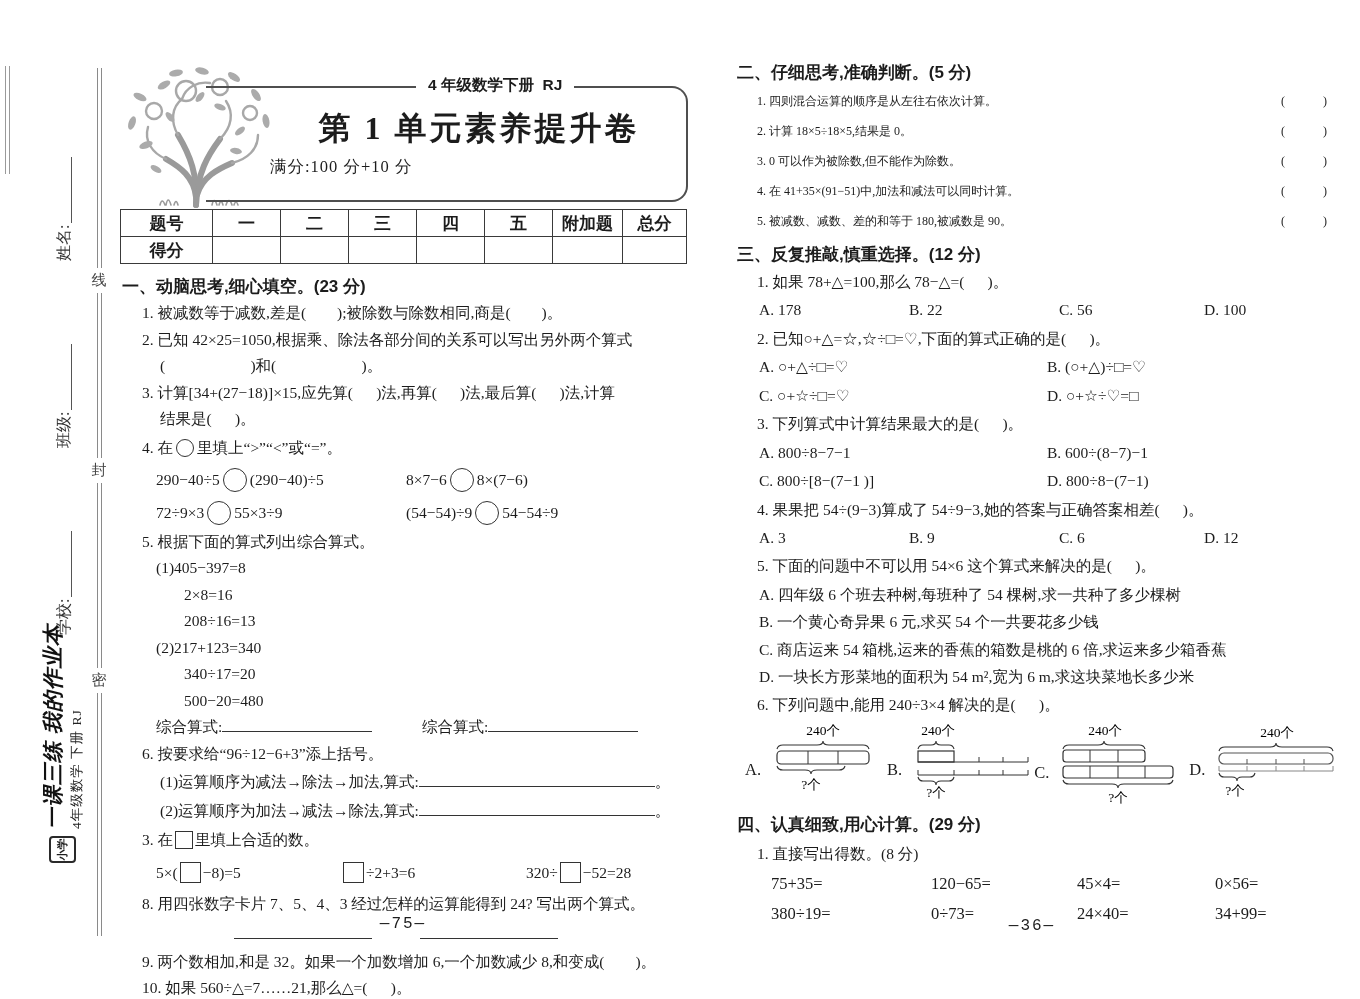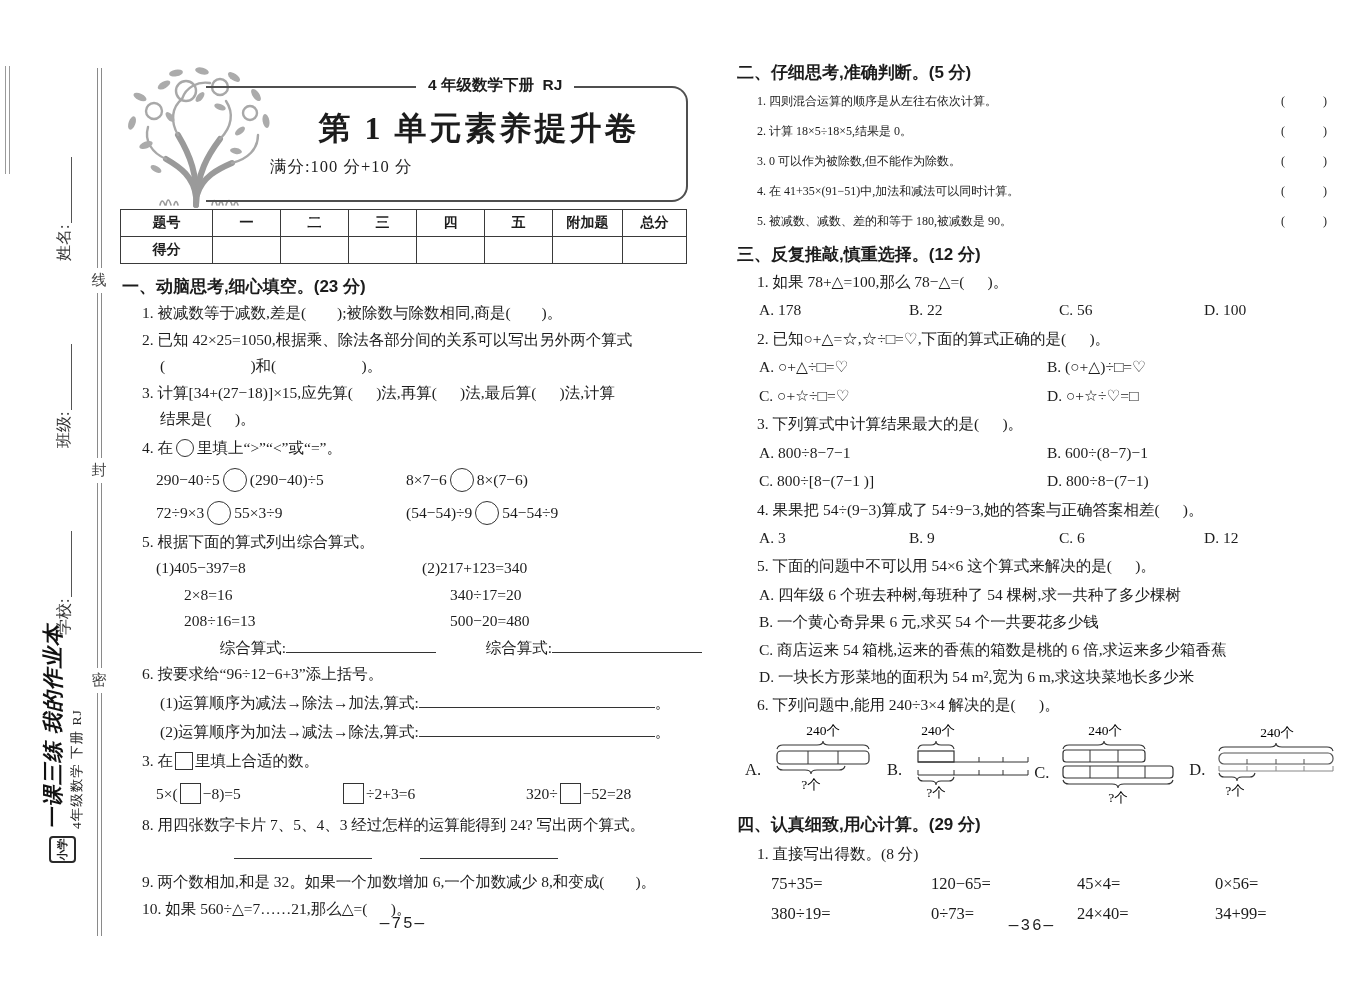--- a/index.html
+++ b/index.html
@@ -43,21 +43,21 @@
     font-weight:bold; font-size:15.5px; white-space:pre; }
   .hdr-title { position:absolute; left:150px; top:52px; width:418px; text-align:center;
     font-size:32px; font-weight:bold; letter-spacing:3px; white-space:pre; }
   .hdr-sub { position:absolute; left:150px; top:101px; width:418px; text-align:left;
     font-size:16.5px; letter-spacing:1px; white-space:pre; }
 
   
   table.score { position:absolute; left:0; top:154px; width:566px;
     border-collapse:collapse; table-layout:fixed; }
   table.score td { border:1.2px solid #3a3a3a; height:27px; text-align:center;
-    font-family:Liberation Serif, serif; font-weight:bold; font-size:14px; }
+    font-family:Liberation Serif, serif; font-weight:bold; font-size:17px; }
 
   
   .qwrap-l { position:absolute; left:2px; top:218px; width:580px; }
   .qwrap-r { position:absolute; left:0; top:4px; width:590px; }
   .sect-hd { font-family:"Liberation Sans","DejaVu Sans",sans-serif; font-weight:bold;
     font-size:17px; line-height:27px; white-space:pre; }
   .q { font-size:15.5px; line-height:26.5px; white-space:pre; }
   .ind1 { padding-left:20px; }
   .ind2 { padding-left:38px; }
   .row { display:flex; }
@@ -210,33 +210,33 @@
     <div class="q ind1" style="line-height:30px;"><span>4. 在</span><span class="circ small"></span><span>里填上“&gt;”“&lt;”或“=”。</span></div>
     <div class="row q" style="padding-left:34px; line-height:33px;">
       <span style="width:250px;"><span>290−40÷5</span><span class="circ"></span><span>(290−40)÷5</span></span>
       <span><span>8×7−6</span><span class="circ"></span><span>8×(7−6)</span></span>
     </div>
     <div class="row q" style="padding-left:34px; line-height:33px;">
       <span style="width:250px;"><span>72÷9×3</span><span class="circ"></span><span>55×3÷9</span></span>
       <span><span>(54−54)÷9</span><span class="circ"></span><span>54−54÷9</span></span>
     </div>
     <div class="q ind1">5. 根据下面的算式列出综合算式。</div>
-    <div class="row" style="padding-left:34px;">
+    <div class="row" style="padding-left:34px;flex-direction:column;">
       <div style="width:266px;">
         <div class="q">(1)405−397=8</div>
         <div class="q" style="padding-left:28px;">2×8=16</div>
         <div class="q" style="padding-left:28px;">208÷16=13</div>
       </div>
       <div>
         <div class="q">(2)217+123=340</div>
         <div class="q" style="padding-left:28px;">340÷17=20</div>
         <div class="q" style="padding-left:28px;">500−20=480</div>
       </div>
     </div>
-    <div class="row q" style="padding-left:34px;justify-content:flex-end;">
+    <div class="row q" style="padding-left:34px;">
       <span style="width:266px;"><span>综合算式:</span><span class="ul" style="width:150px;"></span></span>
       <span><span>综合算式:</span><span class="ul" style="width:150px;"></span></span>
     </div>
     <div class="q ind1">6. 按要求给“96÷12−6+3”添上括号。</div>
     <div class="q ind2" style="line-height:29px;"><span>(1)运算顺序为减法→除法→加法,算式:</span><span class="ul" style="width:236px;"></span><span>。</span></div>
     <div class="q ind2" style="line-height:29px;"><span>(2)运算顺序为加法→减法→除法,算式:</span><span class="ul" style="width:236px;"></span><span>。</span></div>
     <div class="q ind1" style="line-height:30px;"><span>3. 在</span><span class="sqr small"></span><span>里填上合适的数。</span></div>
     <div class="row q" style="padding-left:34px; line-height:36px;">
       <span style="width:185px;"><span>5×(</span><span class="sqr"></span><span>−8)=5</span></span>
       <span style="width:185px;"><span class="sqr"></span><span>÷2+3=6</span></span>

